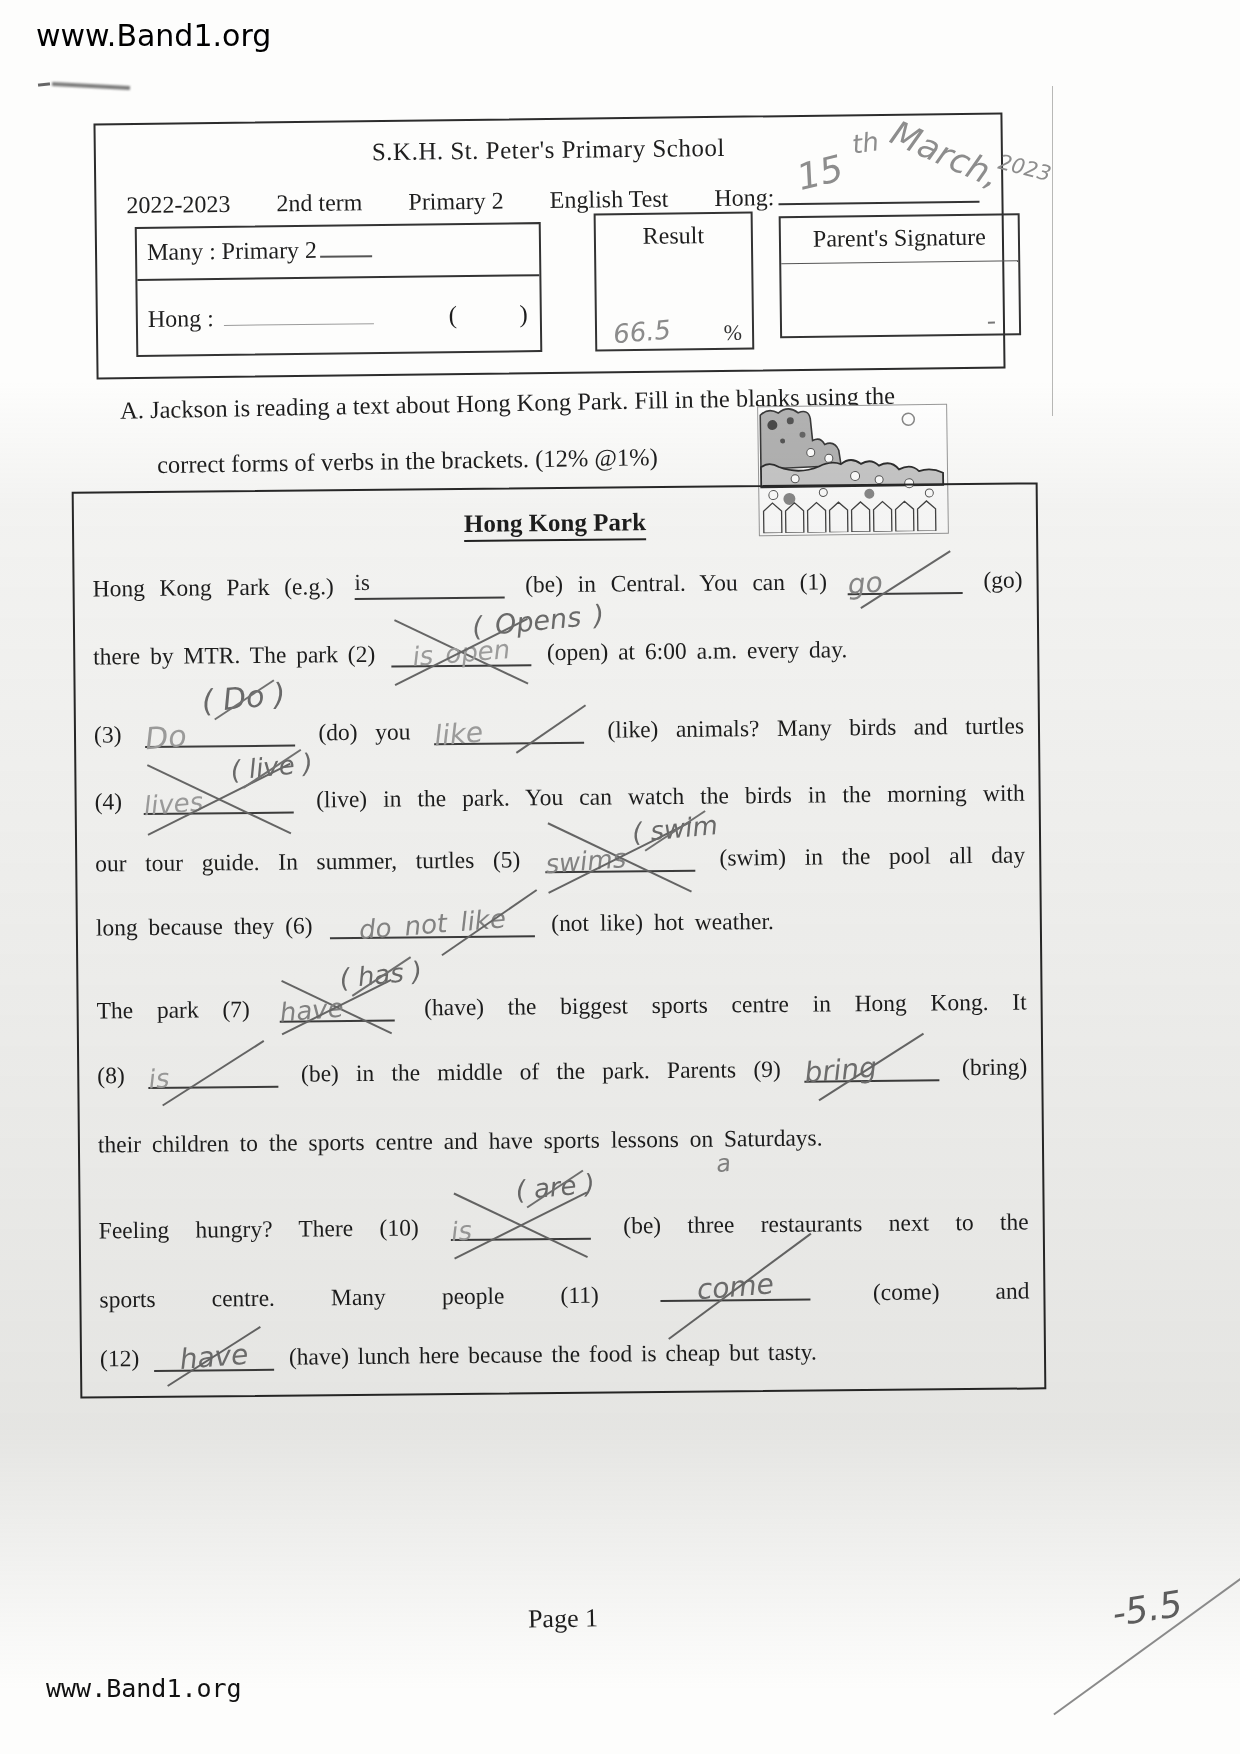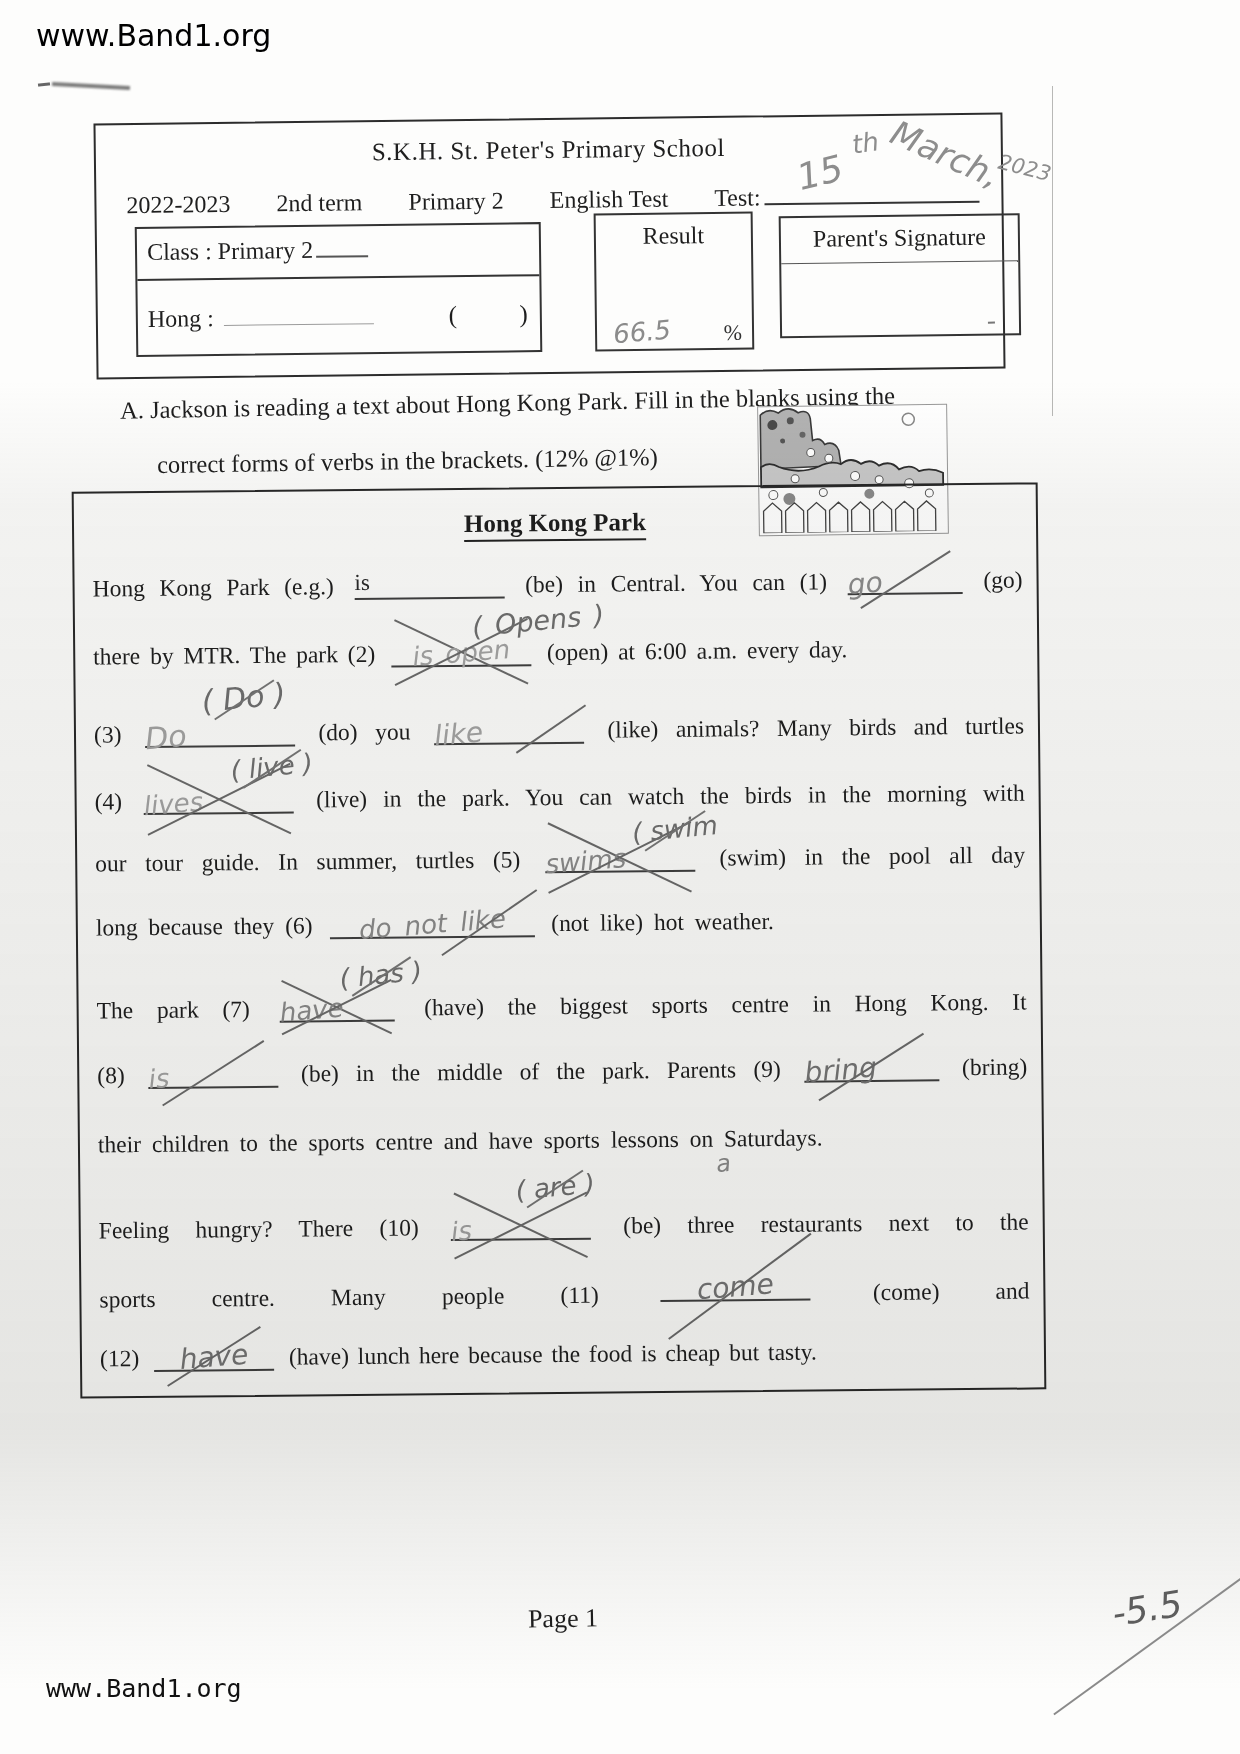--- a/index.html
+++ b/index.html
@@ -122,27 +122,27 @@
   <div class="edge-line"></div>
 
   <div class="header-box">
     <div class="school">S.K.H. St. Peter's Primary School</div>
     <div class="meta-row">
       <span class="m">2022-2023</span>
       <span class="m">2nd term</span>
       <span class="m">Primary 2</span>
       <span class="m">English Test</span>
       <span class="date-wrap">
-        <span>Test:</span>
+        <span>Hong:</span>
         <span class="date-line"></span>
       </span>
     </div>
     <div class="info-left">
       <div class="class-row">
-        <span>Class : </span><span>Primary 2</span><span class="mini-line"></span>
+        <span>Many : </span><span>Primary 2</span><span class="mini-line"></span>
       </div>
       <div class="name-row">
         <span>Hong :</span>
           <span class="name-line"></span>
           <span class="parens">(          )</span>
       </div>
     </div>
     <div class="result-box">
       <div class="result-label">Result</div>
       <div class="result-value hw hw-m">66.5</div>

